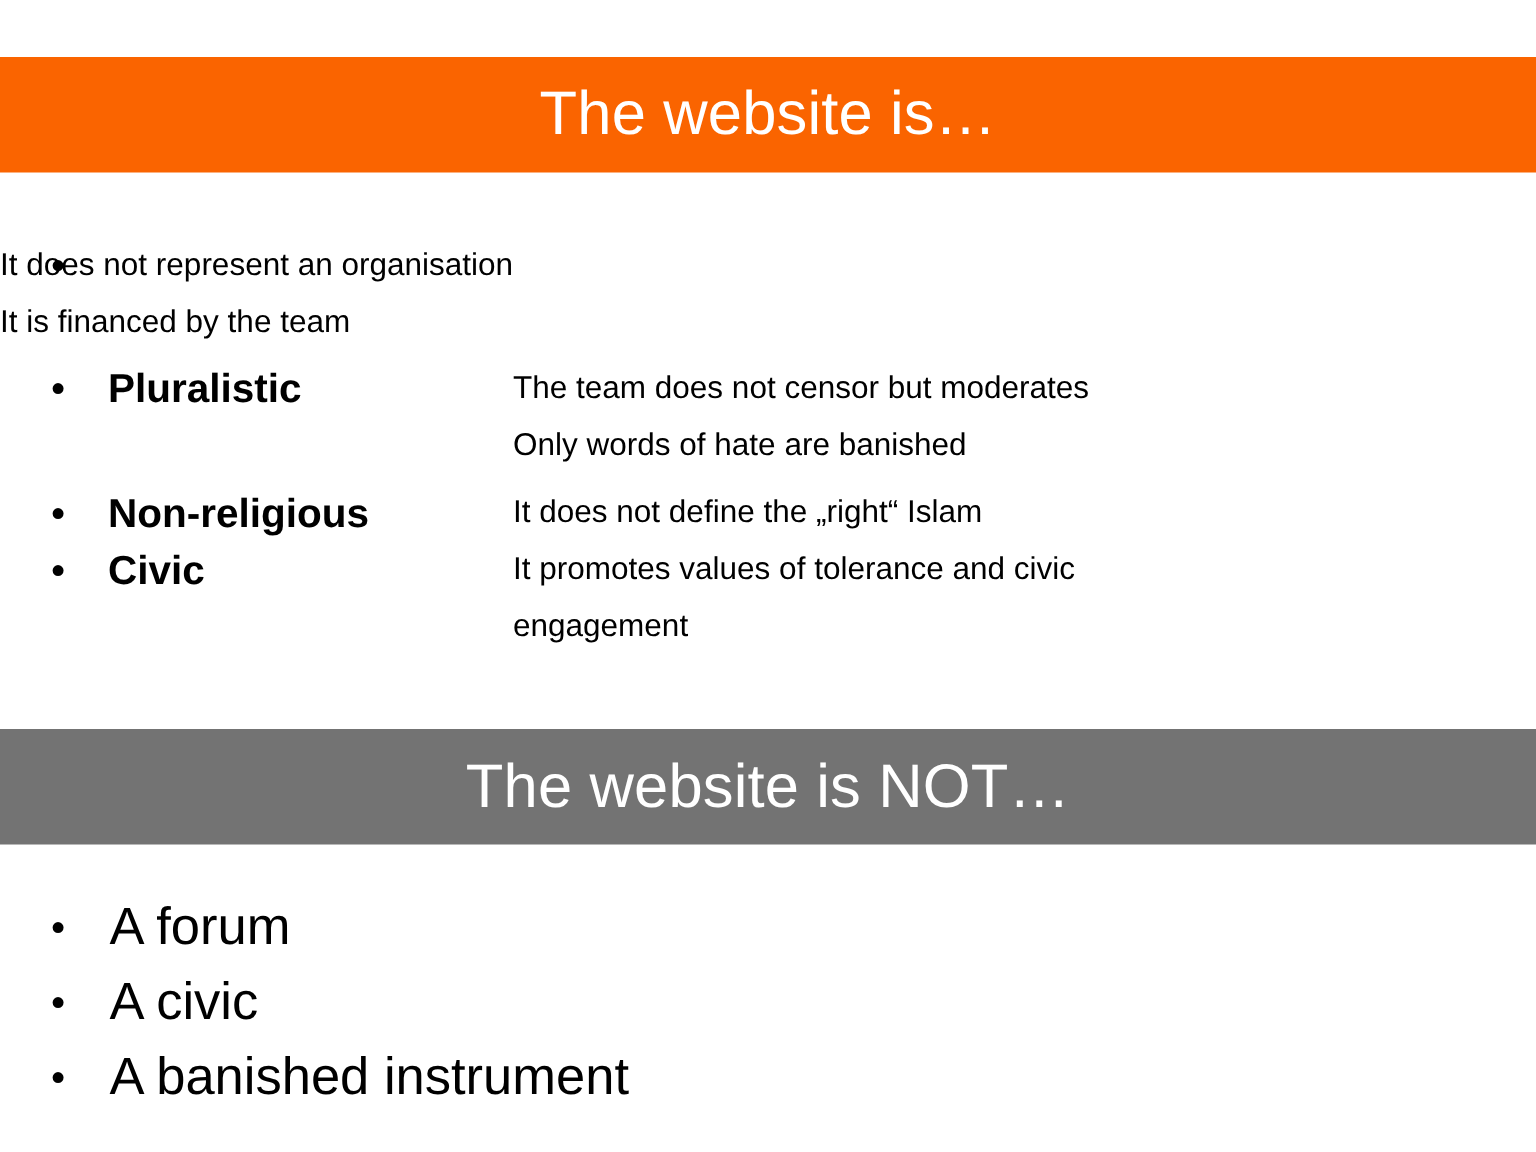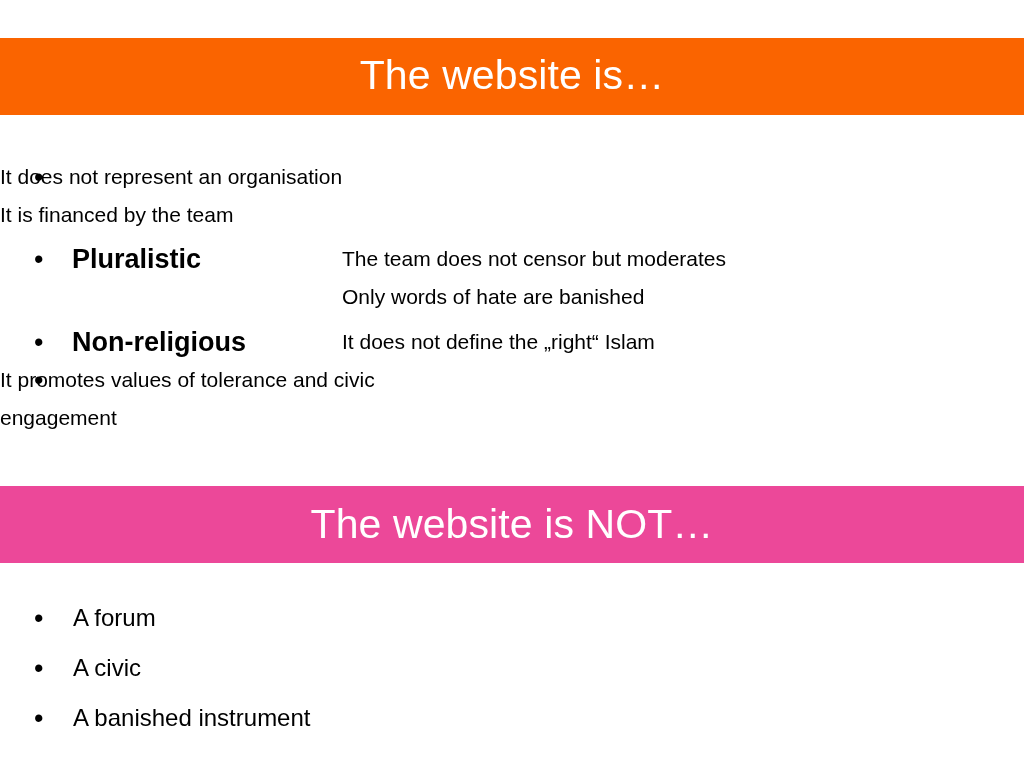--- a/index.html
+++ b/index.html
@@ -48,21 +48,21 @@
     height: 77px;
     background: #fa6400;
   }
   .band-orange .band-title {
     transform: translateY(-1px);
   }
 
   .band-teal {
     top: 448px;
     height: 77px;
-    background: #ec4899;
+    background: #737373;
   }
   .band-teal .band-title {
     transform: translateY(0px);
   }
 
   
   .defs {
     position: absolute;
     top: 120px;
     left: 0;
@@ -117,21 +117,21 @@
     position: absolute;
     left: 34px;
     top: 0;
     font-size: 27px;
     line-height: 40px;
   }
   .not-label {
     position: absolute;
     left: 73px;
     top: 0;
-    font-size: 24px;
+    font-size: 35px;
     line-height: 40px;
     white-space: pre;
     text-align: center;
   }
 </style>
 </head>
 <body>
 
 <div class="slide">
 
@@ -155,20 +155,21 @@
     </div>
 
     <div class="def-row row-gap-xs">
       <span class="bullet">•</span>
       <span class="term">Non-religious</span>
       <span class="desc">It does not define the „right“ Islam</span>
     </div>
 
     <div class="def-row row-gap-none">
       <span class="bullet">•</span>
+      <span class="term">Civic</span>
       <span class="desc">It promotes values of tolerance and civic
 engagement</span>
     </div>
 
   </div>
 
   <div class="band band-teal">
     <div class="band-title">The website is NOT…</div>
   </div>
 

